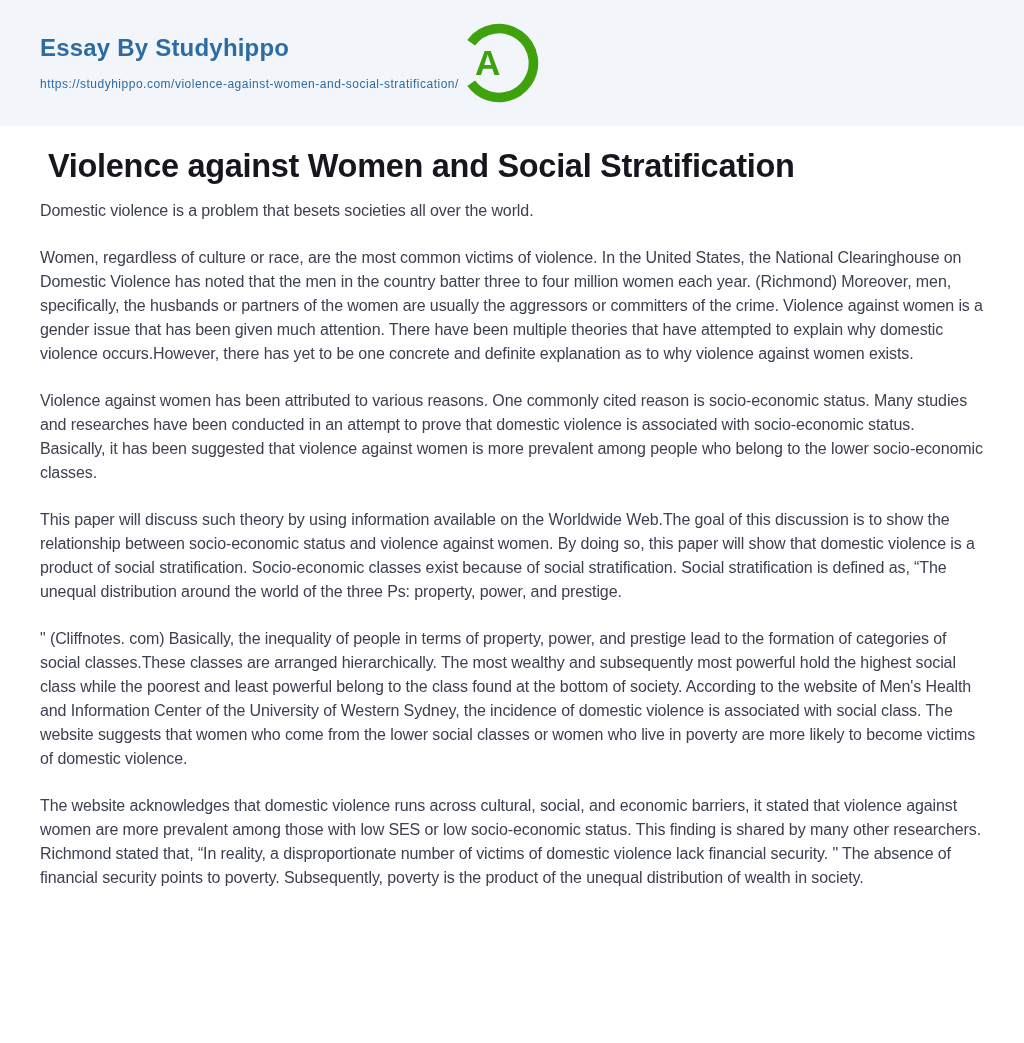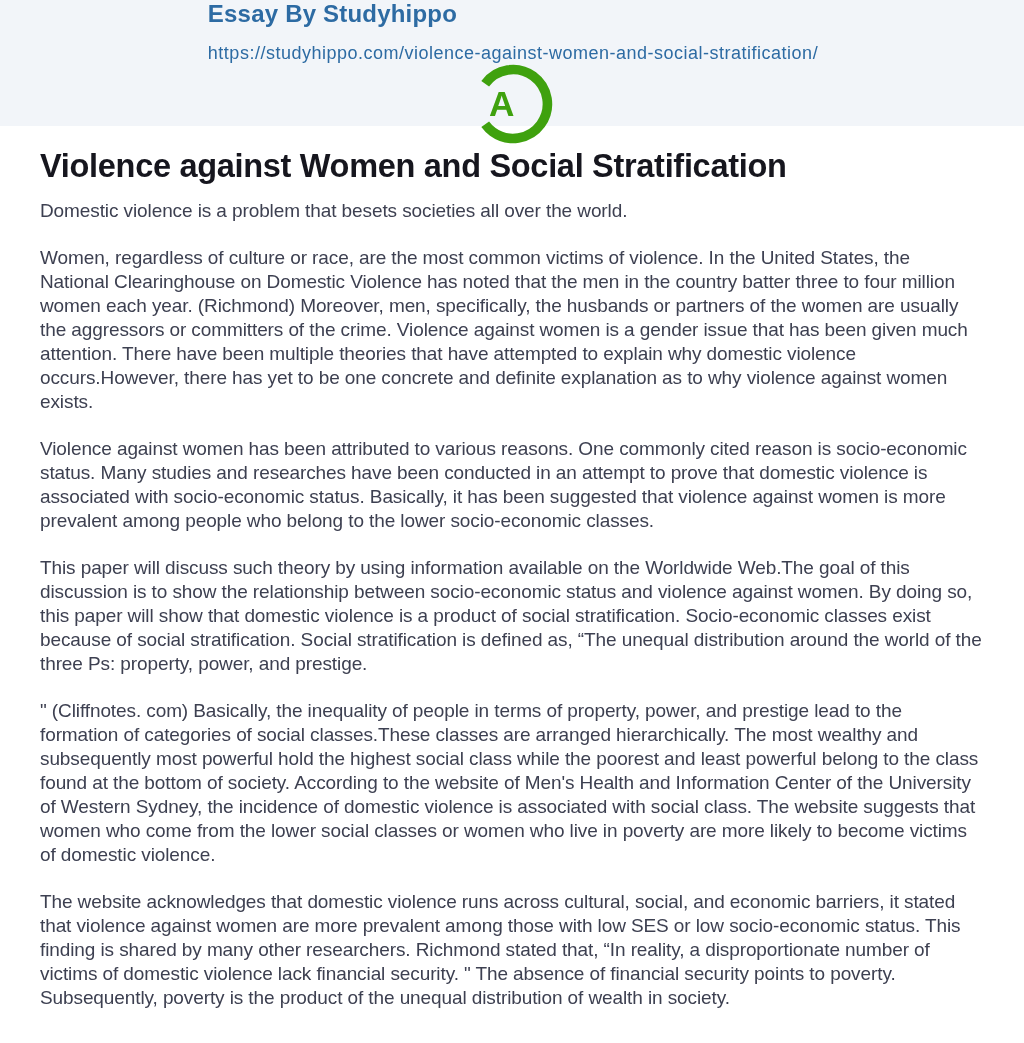--- a/index.html
+++ b/index.html
@@ -15,36 +15,35 @@
   body {
     width: 1024px;
     height: 1043px;
     overflow: hidden;
     background: var(--page-bg, #ffffff);
     font-family: "Liberation Sans", sans-serif;
   }
   .header {
     display: flex;
     align-items: center;
-    justify-content: space-between;
+    justify-content: flex-start;
     height: 126px;
     padding: 0 38px 0 40px;
     background: var(--header-bg, #f2f5f9);
-    flex-direction: column;
   }
   .site-title {
     font-size: 24px;
     font-weight: bold;
     letter-spacing: 0.2px;
     color: var(--accent-blue, #2d6ba3);
   }
   .page-url {
     display: inline-block;
     margin-top: 15px;
-    font-size: 18px;
+    font-size: 12px;
     letter-spacing: 0.5px;
     color: var(--accent-blue, #2d6ba3);
     text-decoration: none;
     cursor: pointer;
   }
   .logo { width: 80px; height: 84px; display: flex; align-items: center; }
   .logo svg { display: block; width: 80px; height: 80px; }
   .logo-arc {
     fill: none;
     stroke: var(--logo-green, #3fa10e);
@@ -53,30 +52,30 @@
   .logo-letter {
     fill: var(--logo-green, #3fa10e);
     font-family: "Liberation Sans", sans-serif;
     font-size: 44px;
     font-weight: bold;
   }
   .content {
     padding: 20px 40px 0;
   }
   .article-title {
-    margin: 0 0 13px;
+    margin: 0 8px 13px;
     font-size: 32.5px;
     line-height: 40px;
     font-weight: bold;
     letter-spacing: -0.3px;
     color: var(--title-text, #16161e);
   }
   .article p {
     margin: 0 0 23px;
-    font-size: 19px;
+    font-size: 16px;
     line-height: 24px;
     letter-spacing: -0.1px;
     color: var(--body-text, #3d4051);
   }
 </style>
 </head>
 <body>
 
 <div class="page">
 

